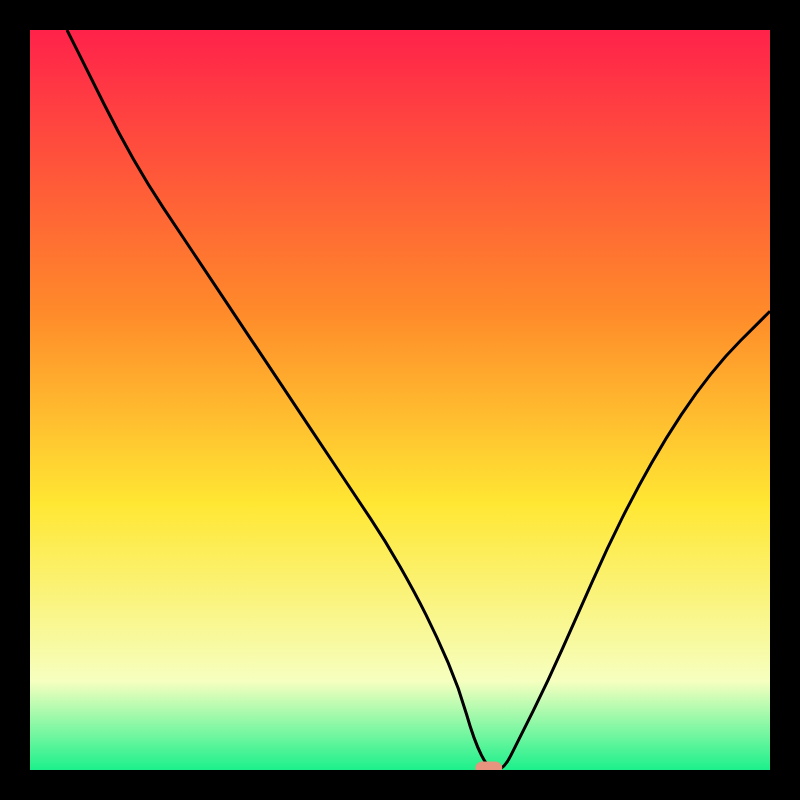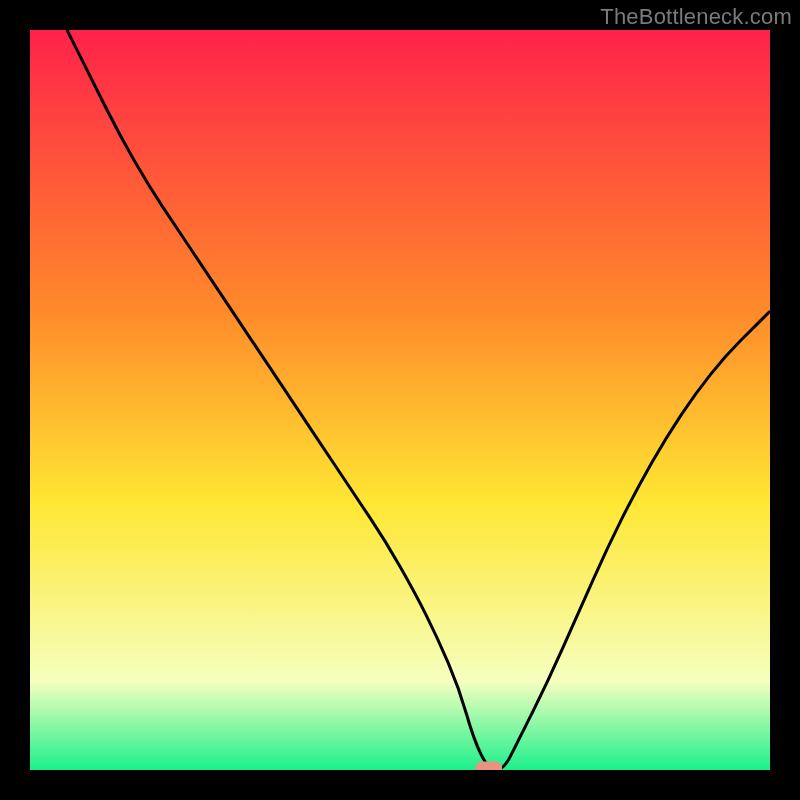--- a/index.html
+++ b/index.html
@@ -34,21 +34,20 @@
     height: 740px;
   }
   .plot svg {
     display: block;
   }
 </style>
 </head>
 <body>
 
 <div class="frame">
-  <div class="watermark">TheBottleneck.com</div>
 
   <div class="plot">
     <svg id="chart-svg" width="740" height="740" viewBox="0 0 740 740">
       <defs>
         <linearGradient id="bg-grad" x1="0" y1="0" x2="0" y2="1">
           <stop id="g0" offset="0%" stop-color="#ff224a"></stop>
           <stop id="g1" offset="38%" stop-color="#ff8a2a"></stop>
           <stop id="g2" offset="64%" stop-color="#ffe733"></stop>
           <stop id="g3" offset="88%" stop-color="#f6ffbf"></stop>
           <stop id="g4" offset="100%" stop-color="#1cf08b"></stop>

